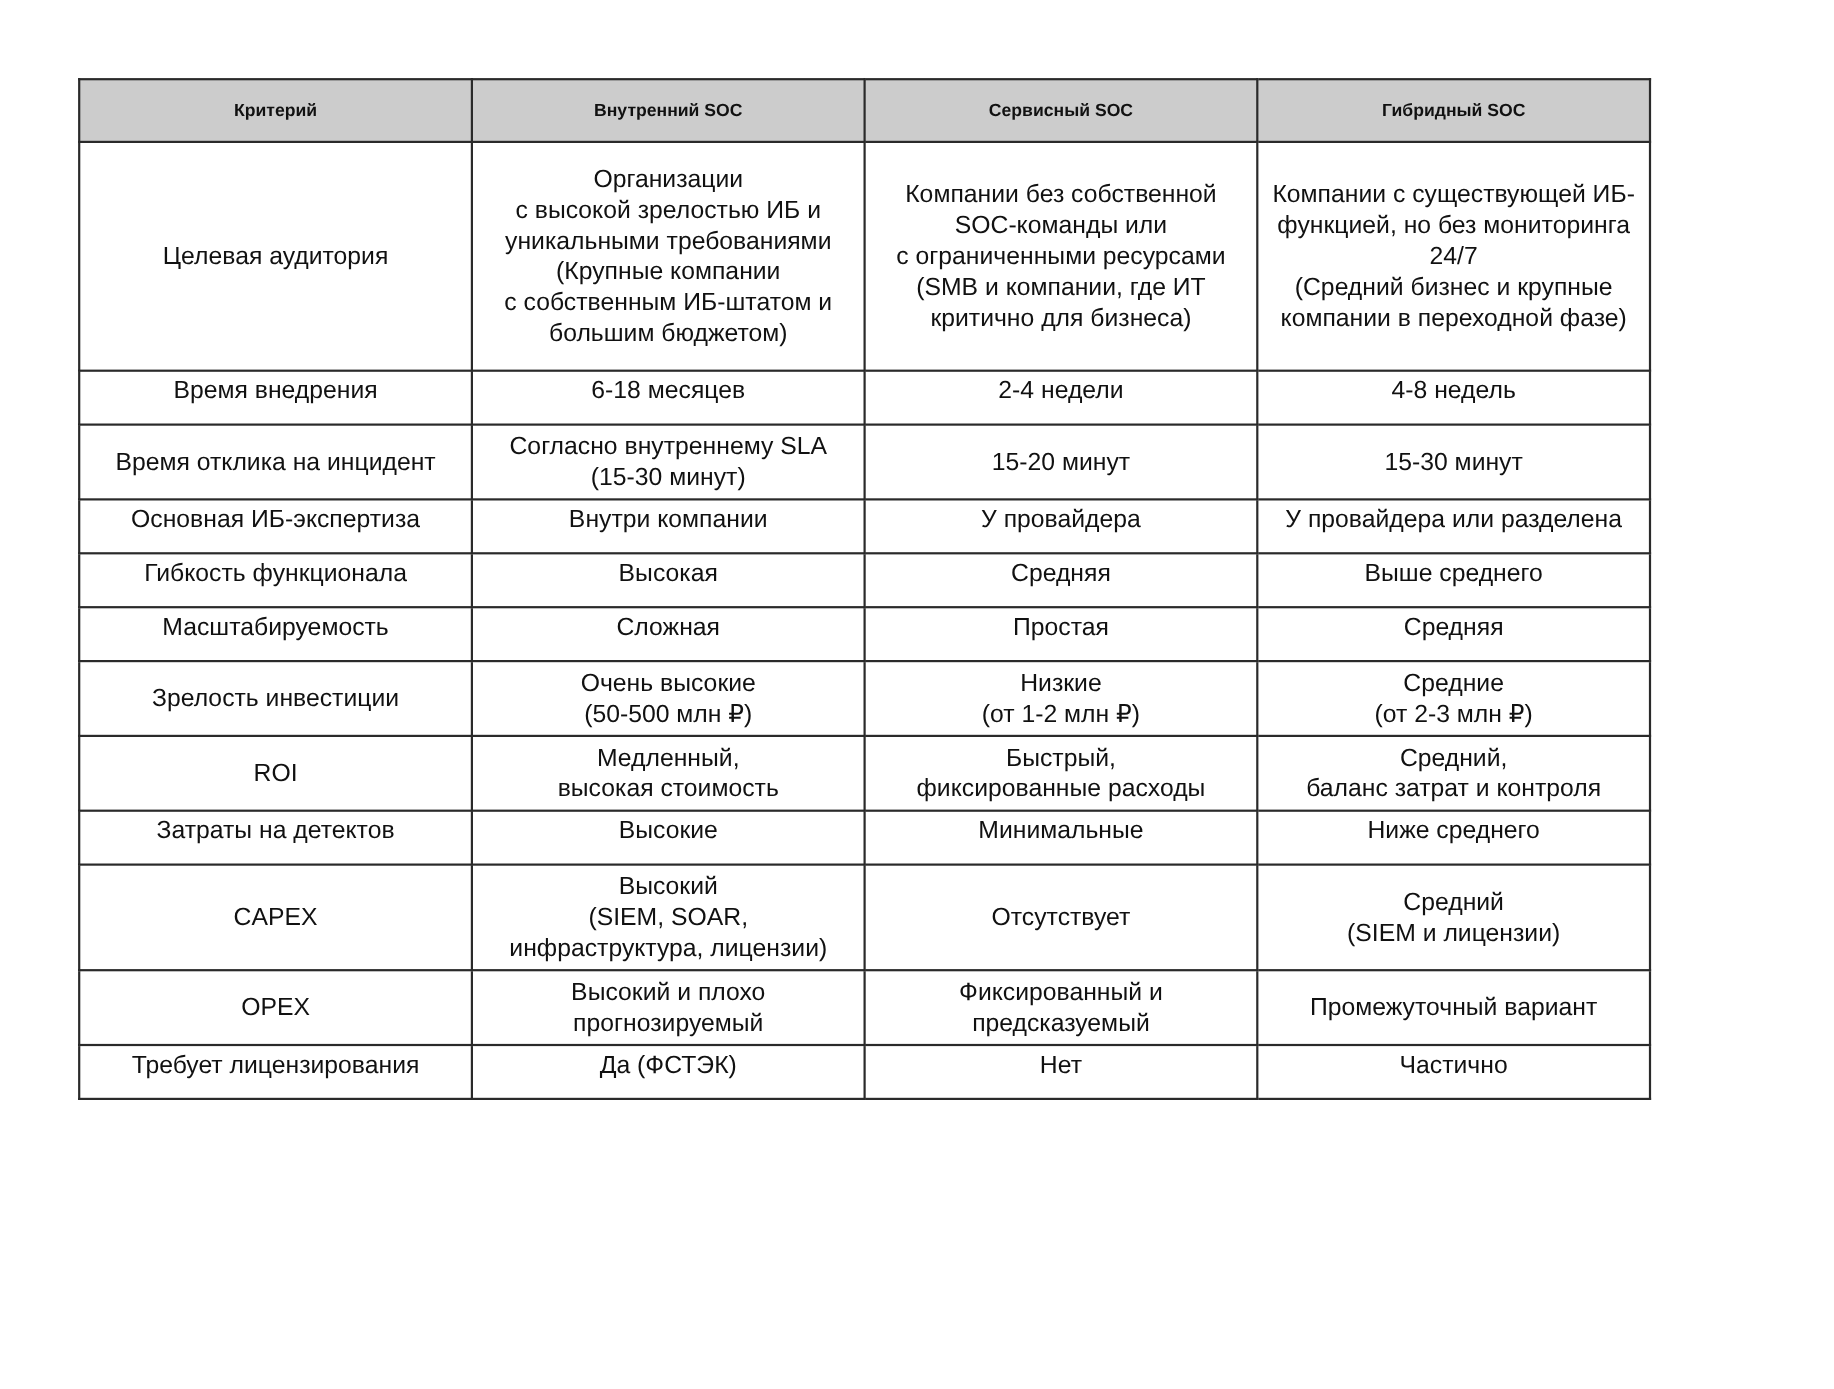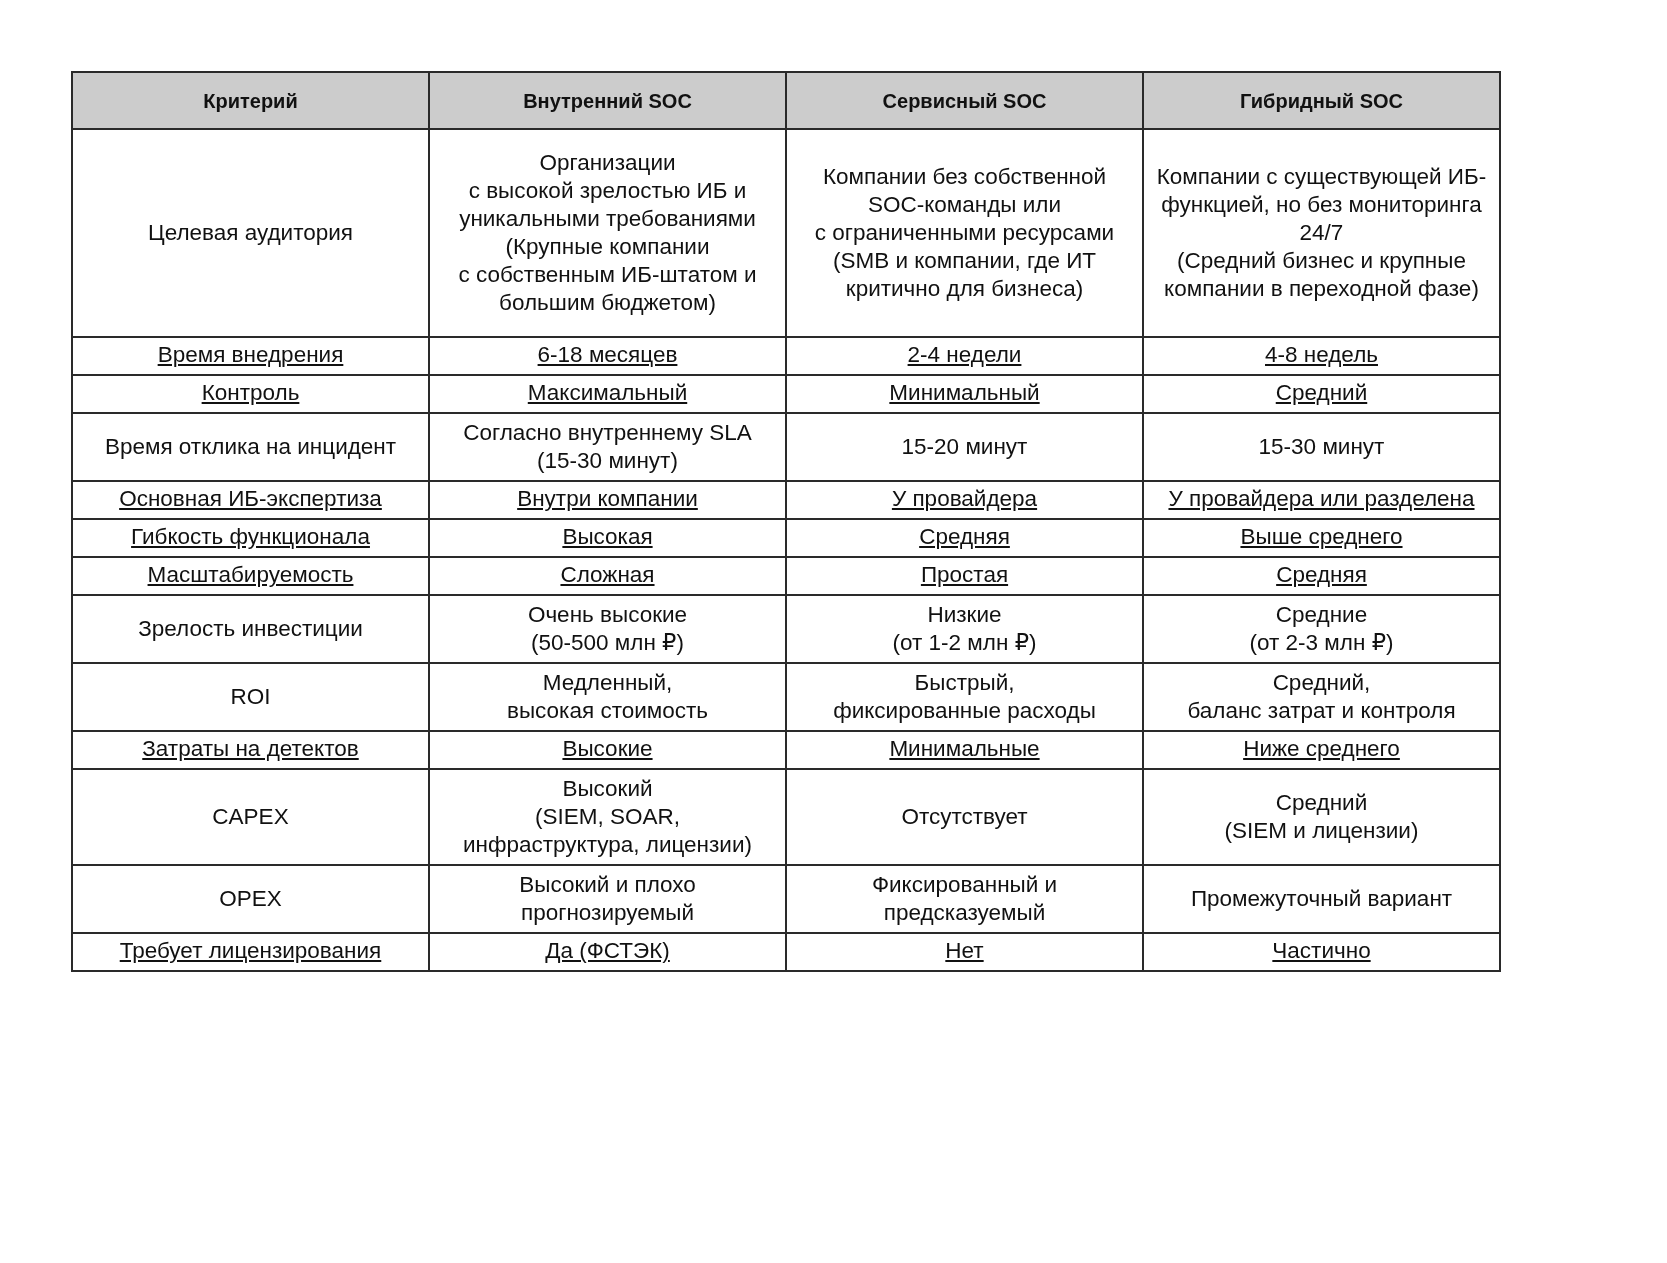--- a/index.html
+++ b/index.html
@@ -30,24 +30,24 @@
     text-align: center;
     vertical-align: middle;
     padding: 3px 8px;
     white-space: pre-line;
   }
   table.cmp thead th {
     background: #cccccc;
     font-weight: bold;
     height: 55px;
     padding: 0 8px;
-    font-size: 20px;
+    font-size: 16px;
   }
   tr.h208 td { height: 200px; }
-  tr.h38 td { height: 32px; padding-top: 1px; padding-bottom: 3px; text-decoration: underline; }
+  tr.h38 td { height: 32px; padding-top: 1px; padding-bottom: 14px; }
   tr.h67 td { height: 60px; }
   tr.h95 td { height: 88px; }
 </style>
 </head>
 <body>
 
 <table class="cmp">
   <colgroup>
       <col>
       <col>
@@ -72,26 +72,20 @@
       <td>Компании без собственной SOC-команды или
 с ограниченными ресурсами (SMB и компании, где ИТ критично для бизнеса)</td>
       <td>Компании с существующей ИБ-функцией, но без мониторинга 24/7
 (Средний бизнес и крупные компании в переходной фазе)</td>
     </tr>
     <tr class="h38">
       <td>Время внедрения</td>
       <td>6-18 месяцев</td>
       <td>2-4 недели</td>
       <td>4-8 недель</td>
-    </tr>
-    <tr class="h38">
-      <td>Контроль</td>
-      <td>Максимальный</td>
-      <td>Минимальный</td>
-      <td>Средний</td>
     </tr>
     <tr class="h67">
       <td>Время отклика на инцидент</td>
       <td>Согласно внутреннему SLA
 (15-30 минут)</td>
       <td>15-20 минут</td>
       <td>15-30 минут</td>
     </tr>
     <tr class="h38">
       <td>Основная ИБ-экспертиза</td>

